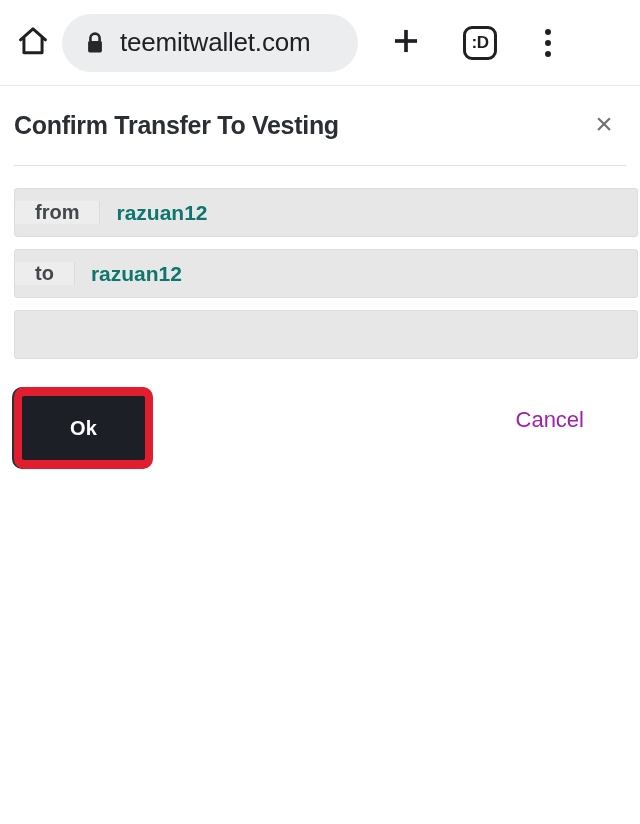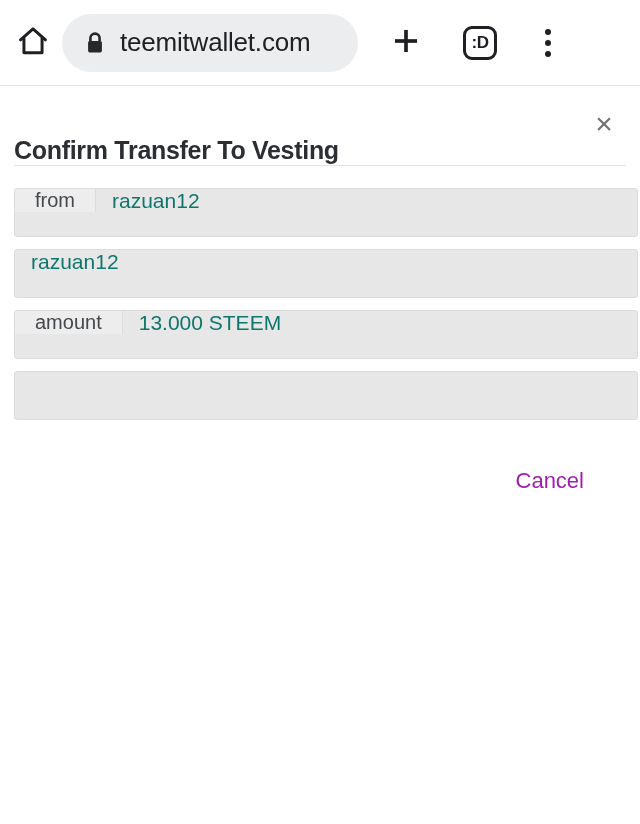--- a/index.html
+++ b/index.html
@@ -74,21 +74,21 @@
   }
   .dots { display: flex; flex-direction: column; gap: 5px; align-items: center; }
   .dots i { width: 6px; height: 6px; border-radius: 50%; background: #1f2023; display: block; }
 
   
   .dialog { position: relative; padding: 0; }
   .dlg-head {
     position: relative;
     height: 79px;
     display: flex;
-    align-items: flex-end;
+    align-items: center;
   }
   .dlg-title {
     margin-left: 14px;
     font-size: 25px;
     font-weight: bold;
     color: #2b2f33;
     letter-spacing: -0.3px;
   }
   .dlg-close {
     position: absolute;
@@ -104,27 +104,28 @@
   .dlg-divider {
     margin: 0 14px 0 14px;
     height: 1px;
     background: #e3e3e3;
   }
 
   
   .form { padding: 22px 0 0 0; }
   .row {
     display: flex;
-    align-items: flex-start;
+    align-items: center;
     margin: 0 2px 12px 14px;
     height: 49px;
     background: #e7e7e7;
     border: 1px solid #dcdcdc;
     border-radius: 3px;
     overflow: hidden;
+    font-weight: bold;
   }
   .row-label {
     background: #ededed;
     border-right: 1px solid #dcdcdc;
     display: flex;
     align-items: center;
     padding: 0 20px;
     font-size: 20px;
     color: #44484c;
     flex: 0 0 auto;
@@ -248,30 +249,30 @@
     <div class="dlg-divider"></div>
 
     <div class="form">
 
       <div class="row">
         <div class="row-label">from</div>
         <div class="row-value">razuan12</div>
       </div>
 
       <div class="row">
+        <div class="row-label">to</div>
         <div class="row-value">razuan12</div>
       </div>
 
-      <div class="row">
-        <div class="row-label">amount</div>
-        <div class="row-value">13.000 STEEM</div>
-      </div>
 
       <div class="row">
         <div class="row-value"></div>
       </div>
     </div>
 
     <div class="actions">
+      <div class="ok-highlight">
+        <button class="ok-btn">Ok</button>
+      </div>
       <button class="cancel-btn">Cancel</button>
     </div>
   </div>
 </div>
 
 </body></html>

